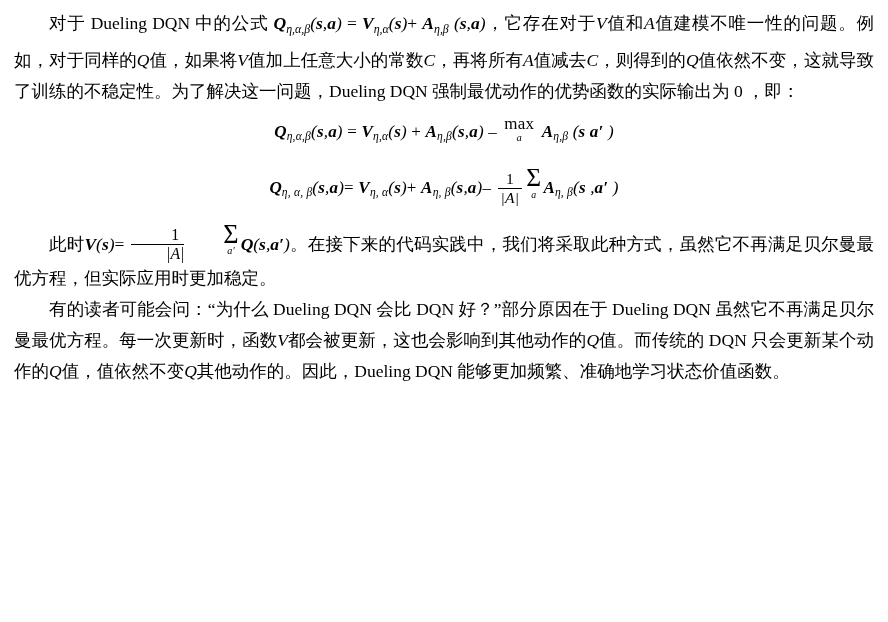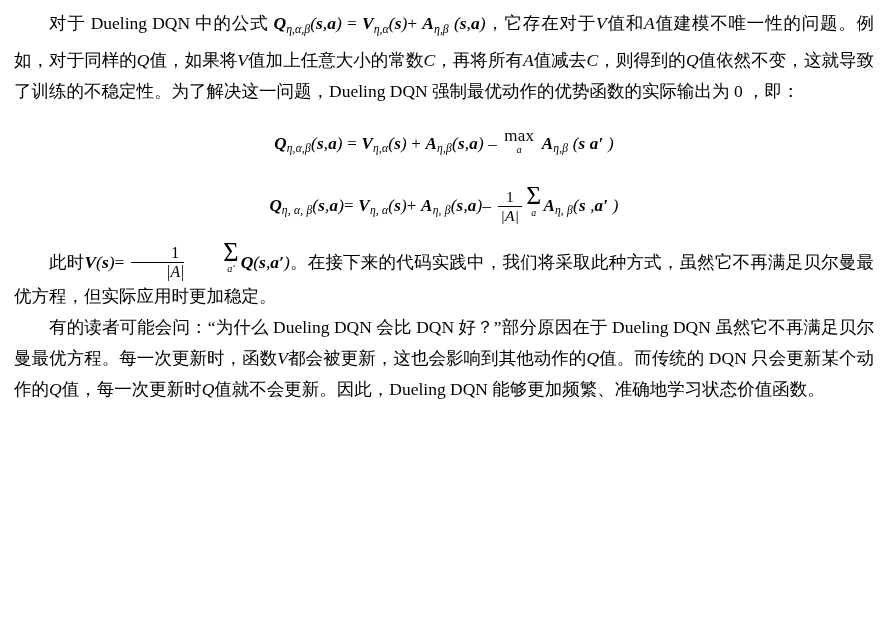--- a/index.html
+++ b/index.html
@@ -24,21 +24,21 @@
   .para {
     font-size: 17.5px;
     line-height: 31px;
     text-align: justify;
     text-justify: inter-ideograph;
     margin: 0;
     text-indent: 2em;
   }
   .eq {
     text-align: center;
-    margin: 20px 0 14px 0;
+    margin: 8px 0 14px 0;
     font-size: 17px;
     line-height: 30px;
   }
 
   
   .mi {
     font-family: "Liberation Serif", "DejaVu Serif", serif;
     font-style: italic;
   }
   .mb {
@@ -151,16 +151,16 @@
     <span class="mi supsub-tight">
       <span class="mb">Q</span><span class="sub">η, α, β</span>(<span class="mb">s</span>,<span class="mb">a</span>)<span class="mo">=</span>&nbsp;<span class="mb">V</span><span class="sub">η, α</span>(<span class="mb">s</span>)<span class="mo">+</span>&nbsp;<span class="mb">A</span><span class="sub">η, β</span>(<span class="mb">s</span>,<span class="mb">a</span>)<span class="mo">–</span>&nbsp;<span class="frac"><span class="num mo">1</span><span class="den mi">|<span class="mi">A</span>|</span></span><span class="bigop"><span class="op">Σ</span><span class="under">a</span></span><span class="mb">A</span><span class="sub">η, β</span>(<span class="mb">s</span>&nbsp;,<span class="mb">a′</span>&nbsp;)
     </span>
   </div>
 
   <p class="para">
     <span>此时</span><span class="mi"><span class="mb">V</span>(<span class="mb">s</span>)<span class="mo">=</span>&nbsp;<span class="inline-frac"><span class="num mo">1</span><span class="den">|<span class="mi">A</span>|</span></span><span class="bigop"><span class="op">Σ</span><span class="under">a′</span></span><span class="mb">Q</span>(<span class="mb">s</span>,<span class="mb">a′</span>)</span><span>。在接下来的代码实践中，我们将采取此种方式，虽然它不再满足贝尔曼最优方程，但实际应用时更加稳定。</span>
   </p>
 
   <p class="para">
-    <span>有的读者可能会问：“为什么 Dueling DQN 会比 DQN 好？”部分原因在于 Dueling DQN 虽然它不再满足贝尔曼最优方程。每一次更新时，函数</span><span class="mi">V</span><span>都会被更新，这也会影响到其他动作的</span><span class="mi">Q</span><span>值。而传统的 DQN 只会更新某个动作的</span><span class="mi">Q</span><span>值，每一次更新时</span><span class="mi">Q</span><span>值就不会更新。因此，Dueling DQN 能够更加频繁、准确地学习状态价值函数。</span>
+    <span>有的读者可能会问：“为什么 Dueling DQN 会比 DQN 好？”部分原因在于 Dueling DQN 虽然它不再满足贝尔曼最优方程。每一次更新时，函数</span><span class="mi">V</span><span>都会被更新，这也会影响到其他动作的</span><span class="mi">Q</span><span>值。而传统的 DQN 只会更新某个动作的</span><span class="mi">Q</span><span>值，值依然不变</span><span class="mi">Q</span><span>其他动作的。因此，Dueling DQN 能够更加频繁、准确地学习状态价值函数。</span>
   </p>
 
 </div>
 
 </body></html>

